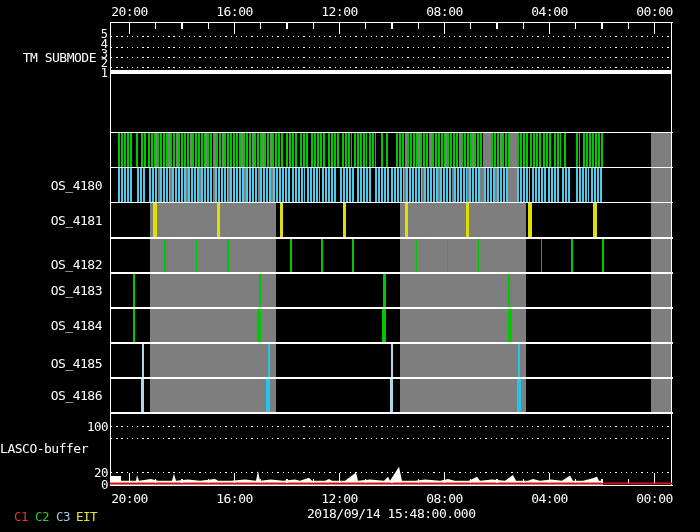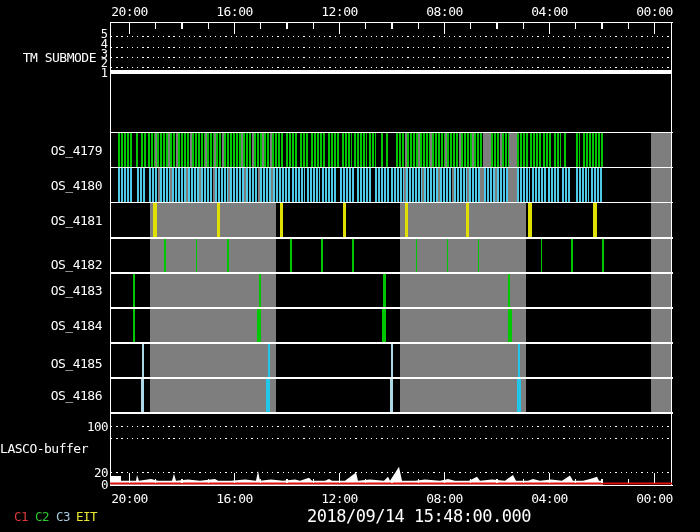--- a/index.html
+++ b/index.html
@@ -14,30 +14,29 @@
   .ytlab{position:absolute;left:0;width:108px;text-align:right;font-size:12.5px;
          letter-spacing:-0.5px;transform:translateY(-50%);}
   .legend-item{position:absolute;font-size:12.5px;letter-spacing:-0.5px;top:509px;}
   svg{position:absolute;left:0;top:0;}
 </style>
 </head>
 <body>
 
 <div id="stage">
   <div class="rlabel" style="top:56.5px;left:0;width:96px">TM SUBMODE</div>
-  <div class="rlabel" style="top:149.5px;left:0;width:102px">OS_4179</div>
   <div class="rlabel" style="top:184.5px;left:0;width:102px">OS_4180</div>
   <div class="rlabel" style="top:219.5px;left:0;width:102px">OS_4181</div>
   <div class="rlabel" style="top:264px;left:0;width:102px">OS_4182</div>
   <div class="rlabel" style="top:289.8px;left:0;width:102px">OS_4183</div>
   <div class="rlabel" style="top:324.8px;left:0;width:102px">OS_4184</div>
   <div class="rlabel" style="top:363px;left:0;width:102px">OS_4185</div>
   <div class="rlabel" style="top:394.8px;left:0;width:102px">OS_4186</div>
   <div class="rlabel" style="top:448px;left:0;width:88px">LASCO-buffer</div>
-  <div class="abs" style="left:307px;top:506px;font-size:17px;letter-spacing:-0.5px">2018/09/14 15:48:00.000</div>
+  <div class="abs" style="left:307px;top:506px;font-size:13px;letter-spacing:-0.5px">2018/09/14 15:48:00.000</div>
 <div class="abs" style="left: 150px; top: 132px; width: 126px; height: 280.5px; background: rgb(126, 126, 126);"></div>
     <div class="abs" style="left: 400px; top: 132px; width: 126px; height: 280.5px; background: rgb(126, 126, 126);"></div>
     <div class="abs" style="left: 651px; top: 132px; width: 19.5px; height: 280.5px; background: rgb(126, 126, 126);"></div>
     <div class="abs" style="left: 118px; top: 132.5px; width: 14px; height: 34px; background: repeating-linear-gradient(90deg, rgb(0, 200, 0) 0px, rgb(0, 200, 0) 2.1px, rgb(0, 0, 0) 2.1px, rgb(0, 0, 0) 3px);"></div>
     <div class="abs" style="left: 136px; top: 132.5px; width: 3px; height: 34px; background: repeating-linear-gradient(90deg, rgb(0, 200, 0) 0px, rgb(0, 200, 0) 2.1px, rgb(0, 0, 0) 2.1px, rgb(0, 0, 0) 3px);"></div>
     <div class="abs" style="left: 141px; top: 132.5px; width: 5px; height: 34px; background: repeating-linear-gradient(90deg, rgb(0, 200, 0) 0px, rgb(0, 200, 0) 2.1px, rgb(0, 0, 0) 2.1px, rgb(0, 0, 0) 3px);"></div>
     <div class="abs" style="left: 148px; top: 132.5px; width: 7px; height: 34px; background: repeating-linear-gradient(90deg, rgb(0, 200, 0) 0px, rgb(0, 200, 0) 2.1px, rgb(0, 0, 0) 2.1px, rgb(0, 0, 0) 3px);"></div>
     <div class="abs" style="left: 157px; top: 132.5px; width: 11px; height: 34px; background: repeating-linear-gradient(90deg, rgb(0, 200, 0) 0px, rgb(0, 200, 0) 2.1px, rgb(0, 0, 0) 2.1px, rgb(0, 0, 0) 3px);"></div>
     <div class="abs" style="left: 170px; top: 132.5px; width: 6px; height: 34px; background: repeating-linear-gradient(90deg, rgb(0, 200, 0) 0px, rgb(0, 200, 0) 2.1px, rgb(0, 0, 0) 2.1px, rgb(0, 0, 0) 3px);"></div>
     <div class="abs" style="left: 178px; top: 132.5px; width: 12px; height: 34px; background: repeating-linear-gradient(90deg, rgb(0, 200, 0) 0px, rgb(0, 200, 0) 2.1px, rgb(0, 0, 0) 2.1px, rgb(0, 0, 0) 3px);"></div>

